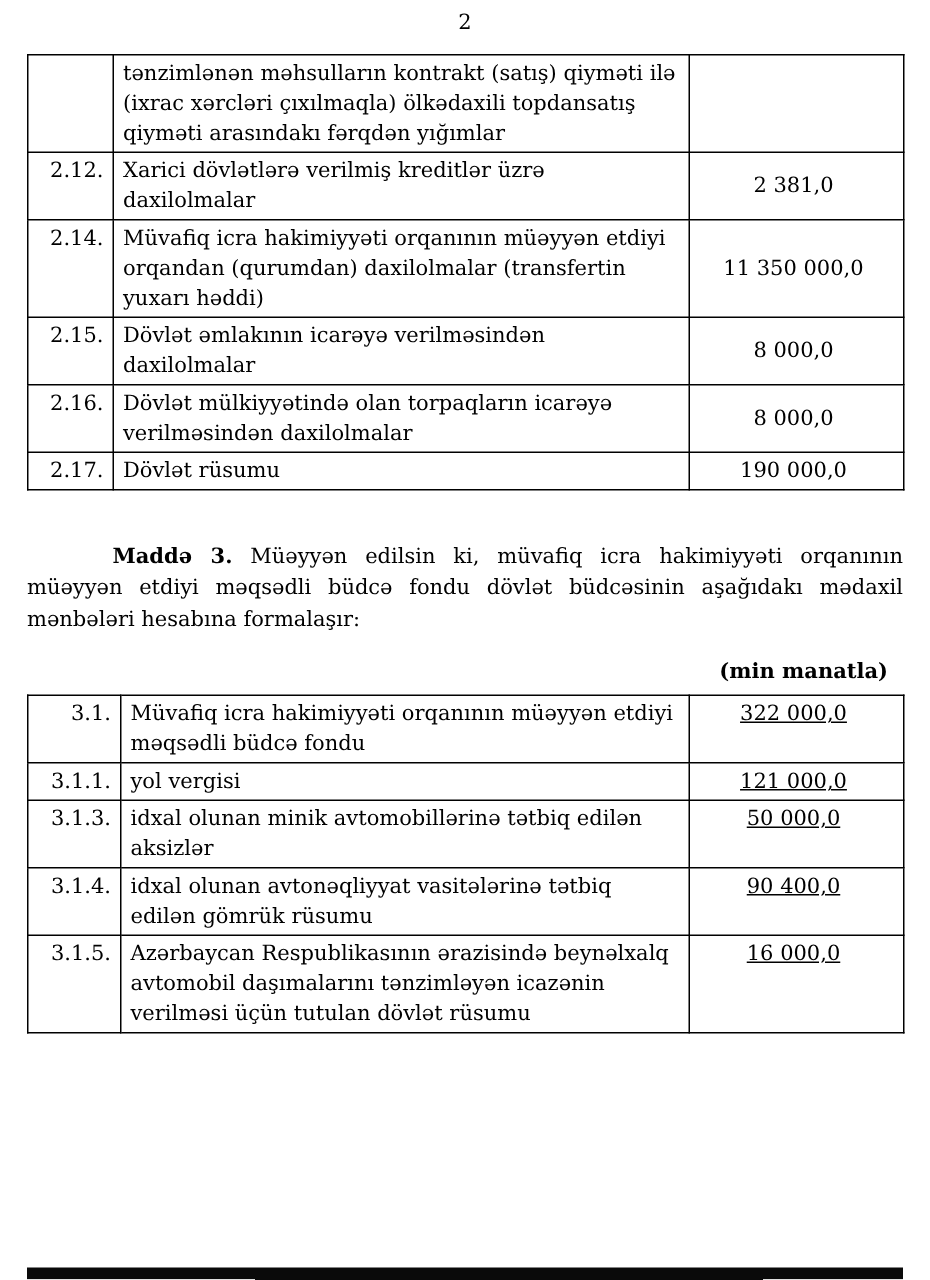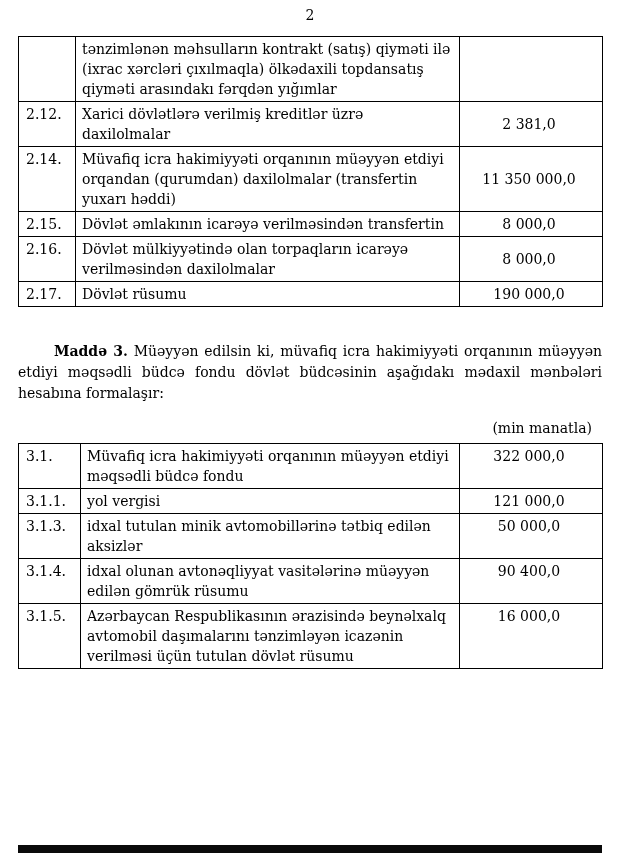--- a/index.html
+++ b/index.html
@@ -34,45 +34,45 @@
     table-layout: fixed;
     width: 584px;
   }
   td {
     border: 1px solid #000000;
     padding: 2px 6px;
     line-height: 20px;
     vertical-align: top;
     word-wrap: break-word;
   }
-  td.num { padding-left: 7px; }
+  td.num { padding-left: 7px; text-align: right; }
   td.value { text-align: center; padding-right: 10px; }
   .t1 td.value { vertical-align: middle; }
-  .t2 td.value { vertical-align: top; }
+  .t2 td.value { vertical-align: top; text-decoration: underline; }
 
   .t1 col.c1 { width: 57px; }
   .t1 col.c2 { width: 384px; }
   .t1 col.c3 { width: 143px; }
 
   .t2 col.c1 { width: 62px; }
   .t2 col.c2 { width: 379px; }
   .t2 col.c3 { width: 143px; }
 
   .article {
     margin: 34px 0 0 0;
     text-align: justify;
     text-indent: 36px;
     line-height: 21px;
   }
-  .article b { font-weight: bold; }
+  .article b { font-weight: bold; margin-left: 21px; }
 
   .unit-note {
     margin: 14px 10px 5px 0;
     text-align: right;
-    font-weight: normal;
+    font-weight: bold;
     line-height: 20px;
   }
 
   .bottom-bar {
     position: absolute;
     left: 18px;
     bottom: 0;
     width: 584px;
     height: 8px;
     background: #0a0a0a;
@@ -102,21 +102,21 @@
           <td class="text">Xarici dövlətlərə verilmiş kreditlər üzrə daxilolmalar</td>
           <td class="value">2 381,0</td>
         </tr>
         <tr>
           <td class="num">2.14.</td>
           <td class="text">Müvafiq icra hakimiyyəti orqanının müəyyən etdiyi orqandan (qurumdan) daxilolmalar (transfertin yuxarı həddi)</td>
           <td class="value">11 350 000,0</td>
         </tr>
         <tr>
           <td class="num">2.15.</td>
-          <td class="text">Dövlət əmlakının icarəyə verilməsindən transfertin</td>
+          <td class="text">Dövlət əmlakının icarəyə verilməsindən daxilolmalar</td>
           <td class="value">8 000,0</td>
         </tr>
         <tr>
           <td class="num">2.16.</td>
           <td class="text">Dövlət mülkiyyətində olan torpaqların icarəyə verilməsindən daxilolmalar</td>
           <td class="value">8 000,0</td>
         </tr>
         <tr>
           <td class="num">2.17.</td>
           <td class="text">Dövlət rüsumu</td>
@@ -141,26 +141,26 @@
           <td class="text">Müvafiq icra hakimiyyəti orqanının müəyyən etdiyi məqsədli büdcə fondu</td>
           <td class="value">322 000,0</td>
         </tr>
         <tr>
           <td class="num">3.1.1.</td>
           <td class="text">yol vergisi</td>
           <td class="value">121 000,0</td>
         </tr>
         <tr>
           <td class="num">3.1.3.</td>
-          <td class="text">idxal tutulan minik avtomobillərinə tətbiq edilən aksizlər</td>
+          <td class="text">idxal olunan minik avtomobillərinə tətbiq edilən aksizlər</td>
           <td class="value">50 000,0</td>
         </tr>
         <tr>
           <td class="num">3.1.4.</td>
-          <td class="text">idxal olunan avtonəqliyyat vasitələrinə müəyyən edilən gömrük rüsumu</td>
+          <td class="text">idxal olunan avtonəqliyyat vasitələrinə tətbiq edilən gömrük rüsumu</td>
           <td class="value">90 400,0</td>
         </tr>
         <tr>
           <td class="num">3.1.5.</td>
           <td class="text">Azərbaycan Respublikasının ərazisində beynəlxalq avtomobil daşımalarını tənzimləyən icazənin verilməsi üçün tutulan dövlət rüsumu</td>
           <td class="value">16 000,0</td>
         </tr>
       </tbody>
   </table>
 

